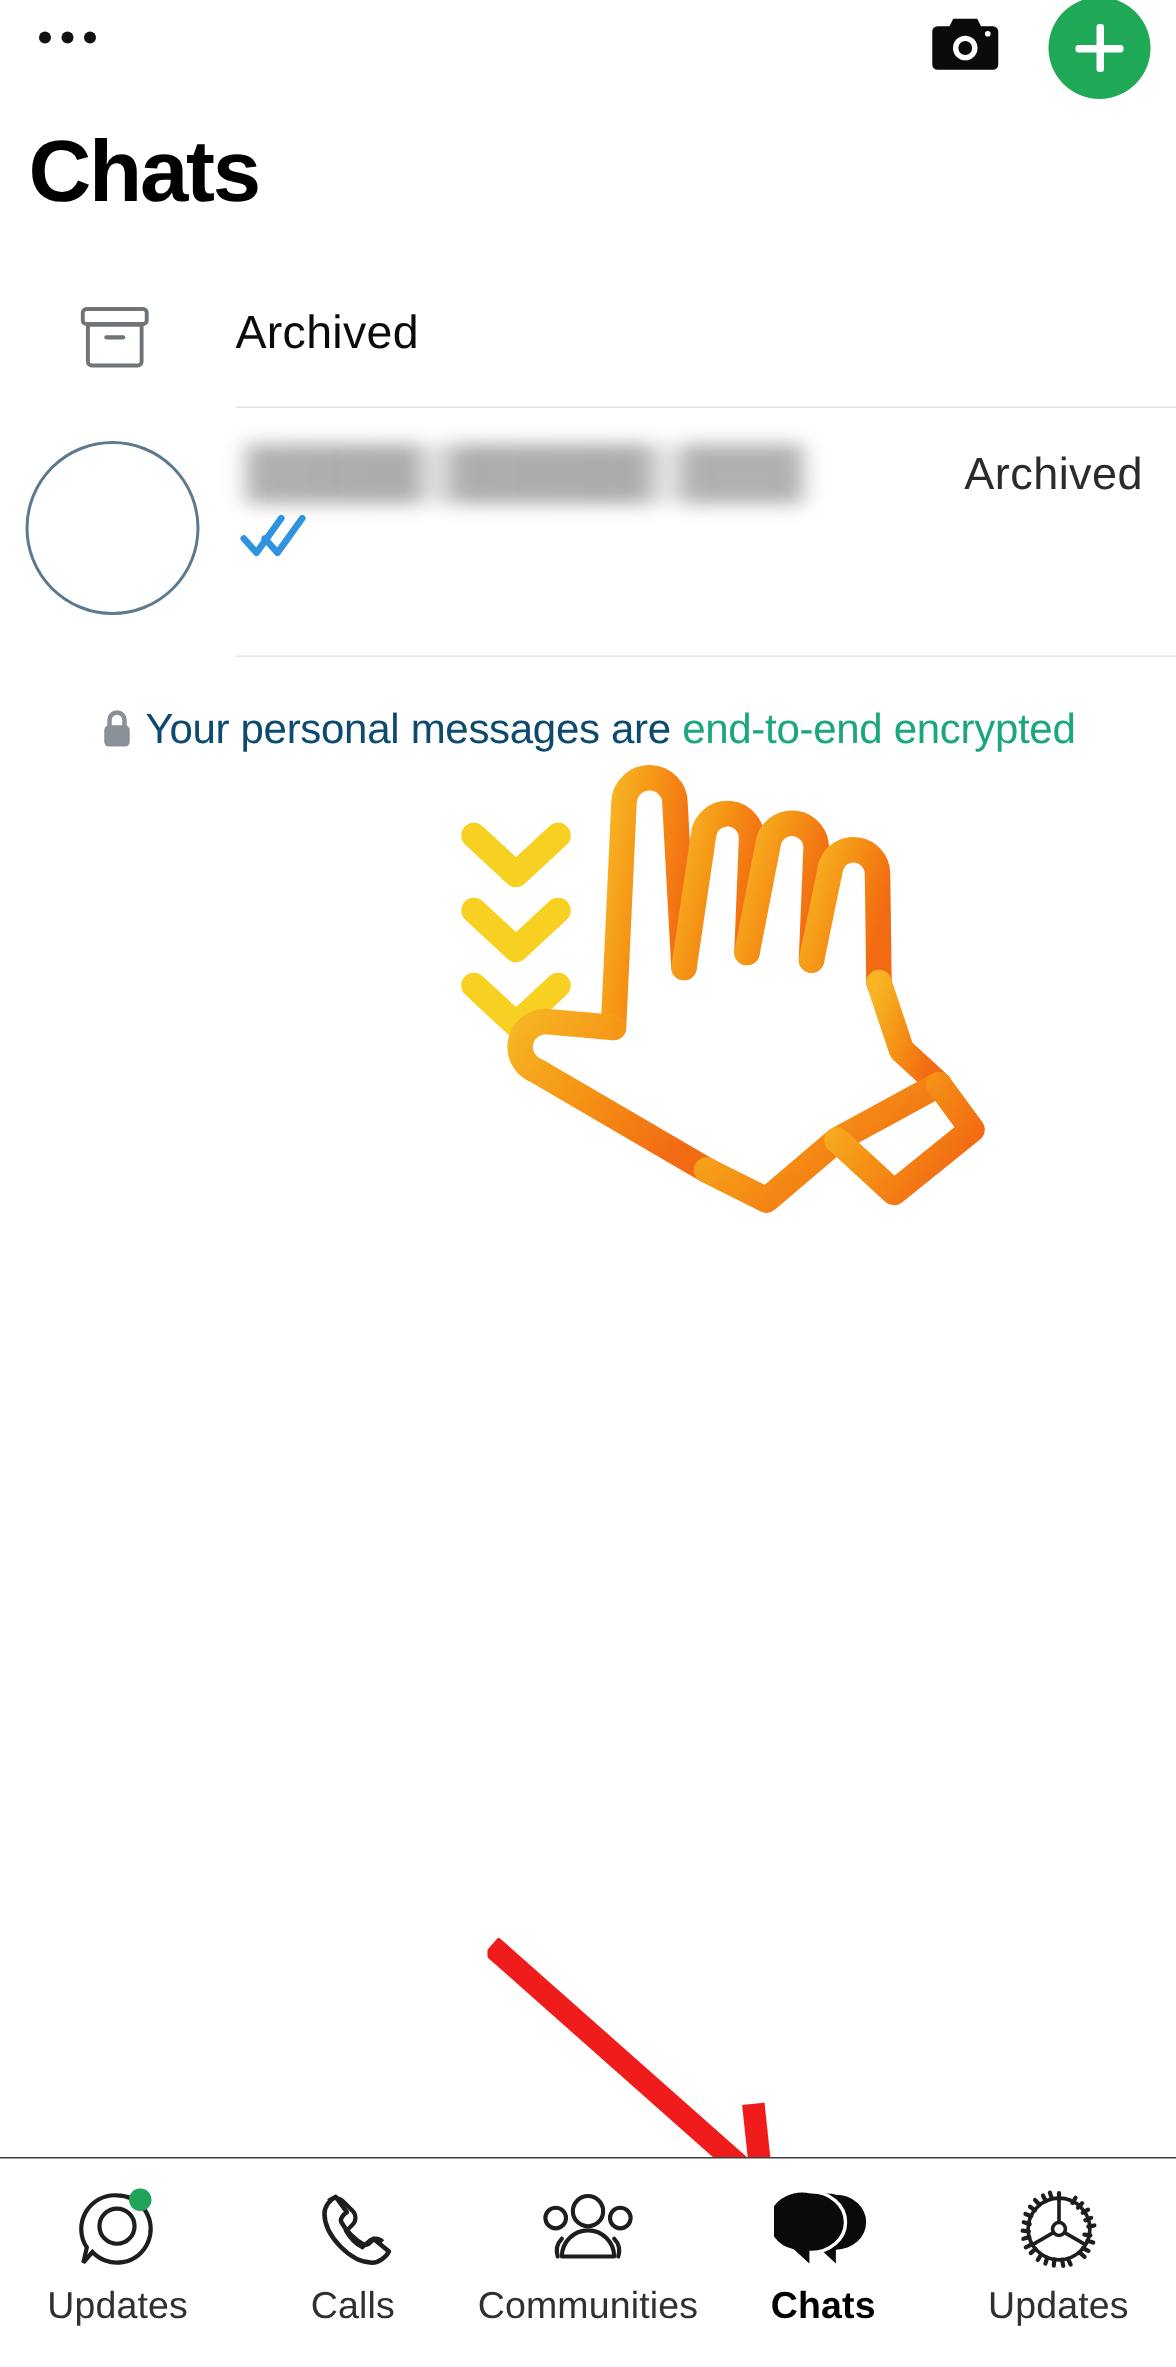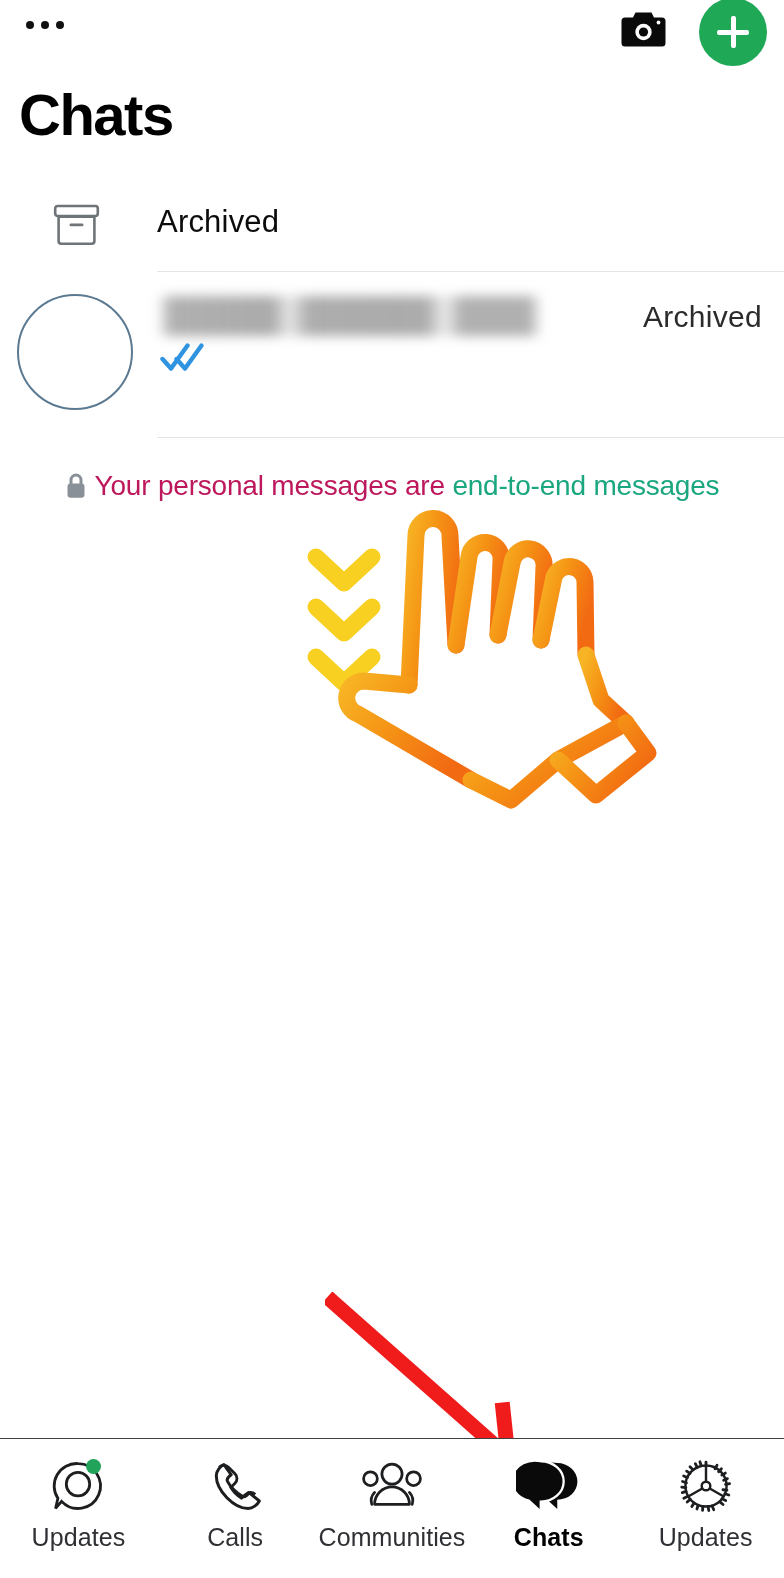--- a/index.html
+++ b/index.html
@@ -164,21 +164,21 @@
     text-align: center;
     font-size: 28px;
     letter-spacing: -0.2px;
     white-space: nowrap;
   }
   #lock-icon {
     display: inline-block;
     vertical-align: -4px;
     margin-right: 8px;
   }
-  #encryption-plain { color: #be185d; }
+  #encryption-plain { color: #0c4a6e; }
   #encryption-link  { color: #1aa77f; }
 
   
   #hand-gesture {
     position: absolute;
     left: 296px; top: 495px;
     width: 420px; height: 330px;
     pointer-events: none;
   }
 
@@ -296,21 +296,21 @@
   </div>
 
   <div class="divider" id="divider-bottom"></div>
 
   <div id="encryption-notice">
     <span id="lock-icon">
       <svg viewBox="0 0 22 27" width="22" height="27" xmlns="http://www.w3.org/2000/svg">
         <path d="M6 12 V8 a5 5 0 0 1 10 0 v4" fill="none" stroke="#8a9097" stroke-width="3"></path>
         <rect x="2.5" y="11.5" width="17" height="14.2" rx="3.2" fill="#8a9097"></rect>
       </svg>
-    </span><span id="encryption-plain">Your personal messages are </span><span id="encryption-link">end-to-end messages</span>
+    </span><span id="encryption-plain">Your personal messages are </span><span id="encryption-link">end-to-end encrypted</span>
   </div>
 
   <div id="hand-gesture">
     <svg viewBox="0 0 420 330" width="420" height="330" xmlns="http://www.w3.org/2000/svg">
       <defs>
         <linearGradient id="handGrad" x1="0" y1="0" x2="1" y2="0.6">
           <stop offset="0%" stop-color="#f7b424"></stop>
           <stop offset="45%" stop-color="#f59415"></stop>
           <stop offset="100%" stop-color="#f26a12"></stop>
         </linearGradient>

